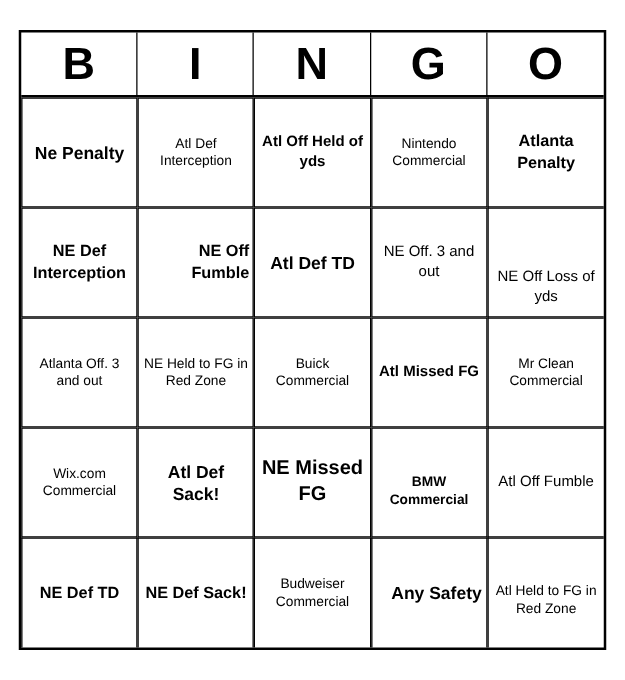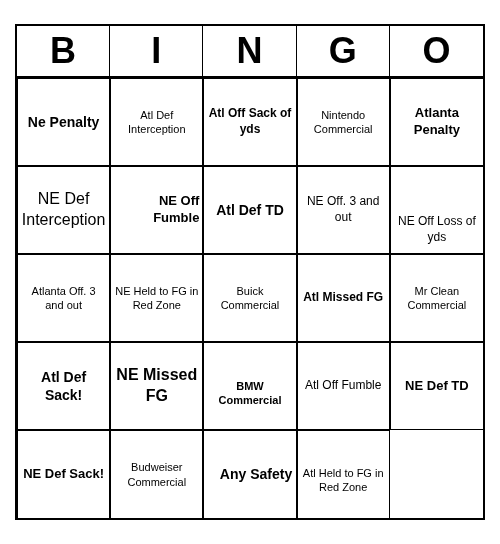--- a/index.html
+++ b/index.html
@@ -69,30 +69,30 @@
       <div class="bingo-header-cell">O</div>
     </div>
   <div class="bingo-grid">
   <div class="bingo-cell">
         <span class="cell-text" style="font-size: 14px; font-weight: bold;">Ne Penalty</span>
       </div>
       <div class="bingo-cell">
         <span class="cell-text" style="font-size: 11px; font-weight: normal;">Atl Def Interception</span>
       </div>
       <div class="bingo-cell">
-        <span class="cell-text" style="font-size: 12px; font-weight: bold;">Atl Off Sack of yds</span>
+        <span class="cell-text" style="font-size: 12px; font-weight: bold;">Atl Off Held of yds</span>
       </div>
       <div class="bingo-cell">
         <span class="cell-text" style="font-size: 11px; font-weight: normal;">Nintendo Commercial</span>
       </div>
       <div class="bingo-cell">
         <span class="cell-text" style="font-size: 13px; font-weight: bold;">Atlanta Penalty</span>
       </div>
       <div class="bingo-cell">
-        <span class="cell-text" style="font-size: 16px; font-weight: normal;">NE Def Interception</span>
+        <span class="cell-text" style="font-size: 13px; font-weight: bold;">NE Def Interception</span>
       </div>
       <div class="bingo-cell">
         <span class="cell-text" style="font-size: 13px; font-weight: bold; text-align: right;">NE Off Fumble</span>
       </div>
       <div class="bingo-cell">
         <span class="cell-text" style="font-size: 14px; font-weight: bold;">Atl Def TD</span>
       </div>
       <div class="bingo-cell">
         <span class="cell-text" style="font-size: 12px; font-weight: normal;">NE Off. 3 and out</span>
       </div>
@@ -106,20 +106,23 @@
         <span class="cell-text" style="font-size: 11px; font-weight: normal;">NE Held to FG in Red Zone</span>
       </div>
       <div class="bingo-cell">
         <span class="cell-text" style="font-size: 11px; font-weight: normal;">Buick Commercial</span>
       </div>
       <div class="bingo-cell">
         <span class="cell-text" style="font-size: 12px; font-weight: bold;">Atl Missed FG</span>
       </div>
       <div class="bingo-cell">
         <span class="cell-text" style="font-size: 11px; font-weight: normal;">Mr Clean Commercial</span>
+      </div>
+      <div class="bingo-cell">
+        <span class="cell-text" style="font-size: 11px; font-weight: normal;">Wix.com Commercial</span>
       </div>
       <div class="bingo-cell">
         <span class="cell-text" style="font-size: 14px; font-weight: bold;">Atl Def Sack!</span>
       </div>
       <div class="bingo-cell">
         <span class="cell-text" style="font-size: 16px; font-weight: bold;">NE Missed FG</span>
       </div>
       <div class="bingo-cell">
         <span class="cell-text" style="font-size: 11px; font-weight: bold; margin-top: 14px;">BMW Commercial</span>
       </div>

